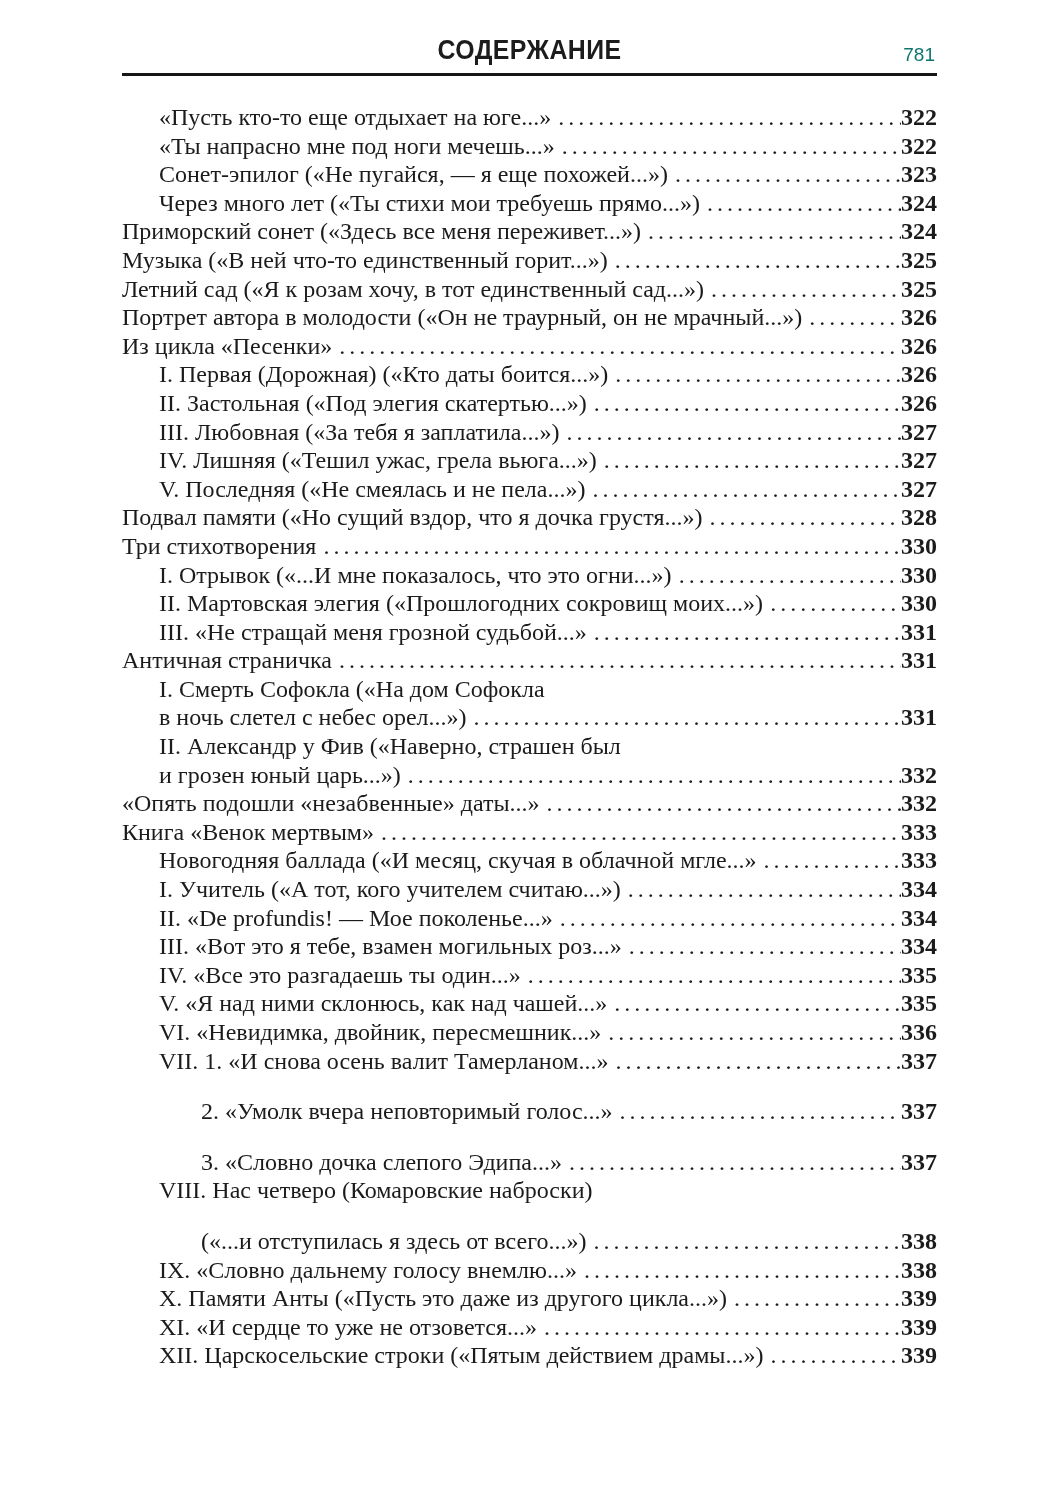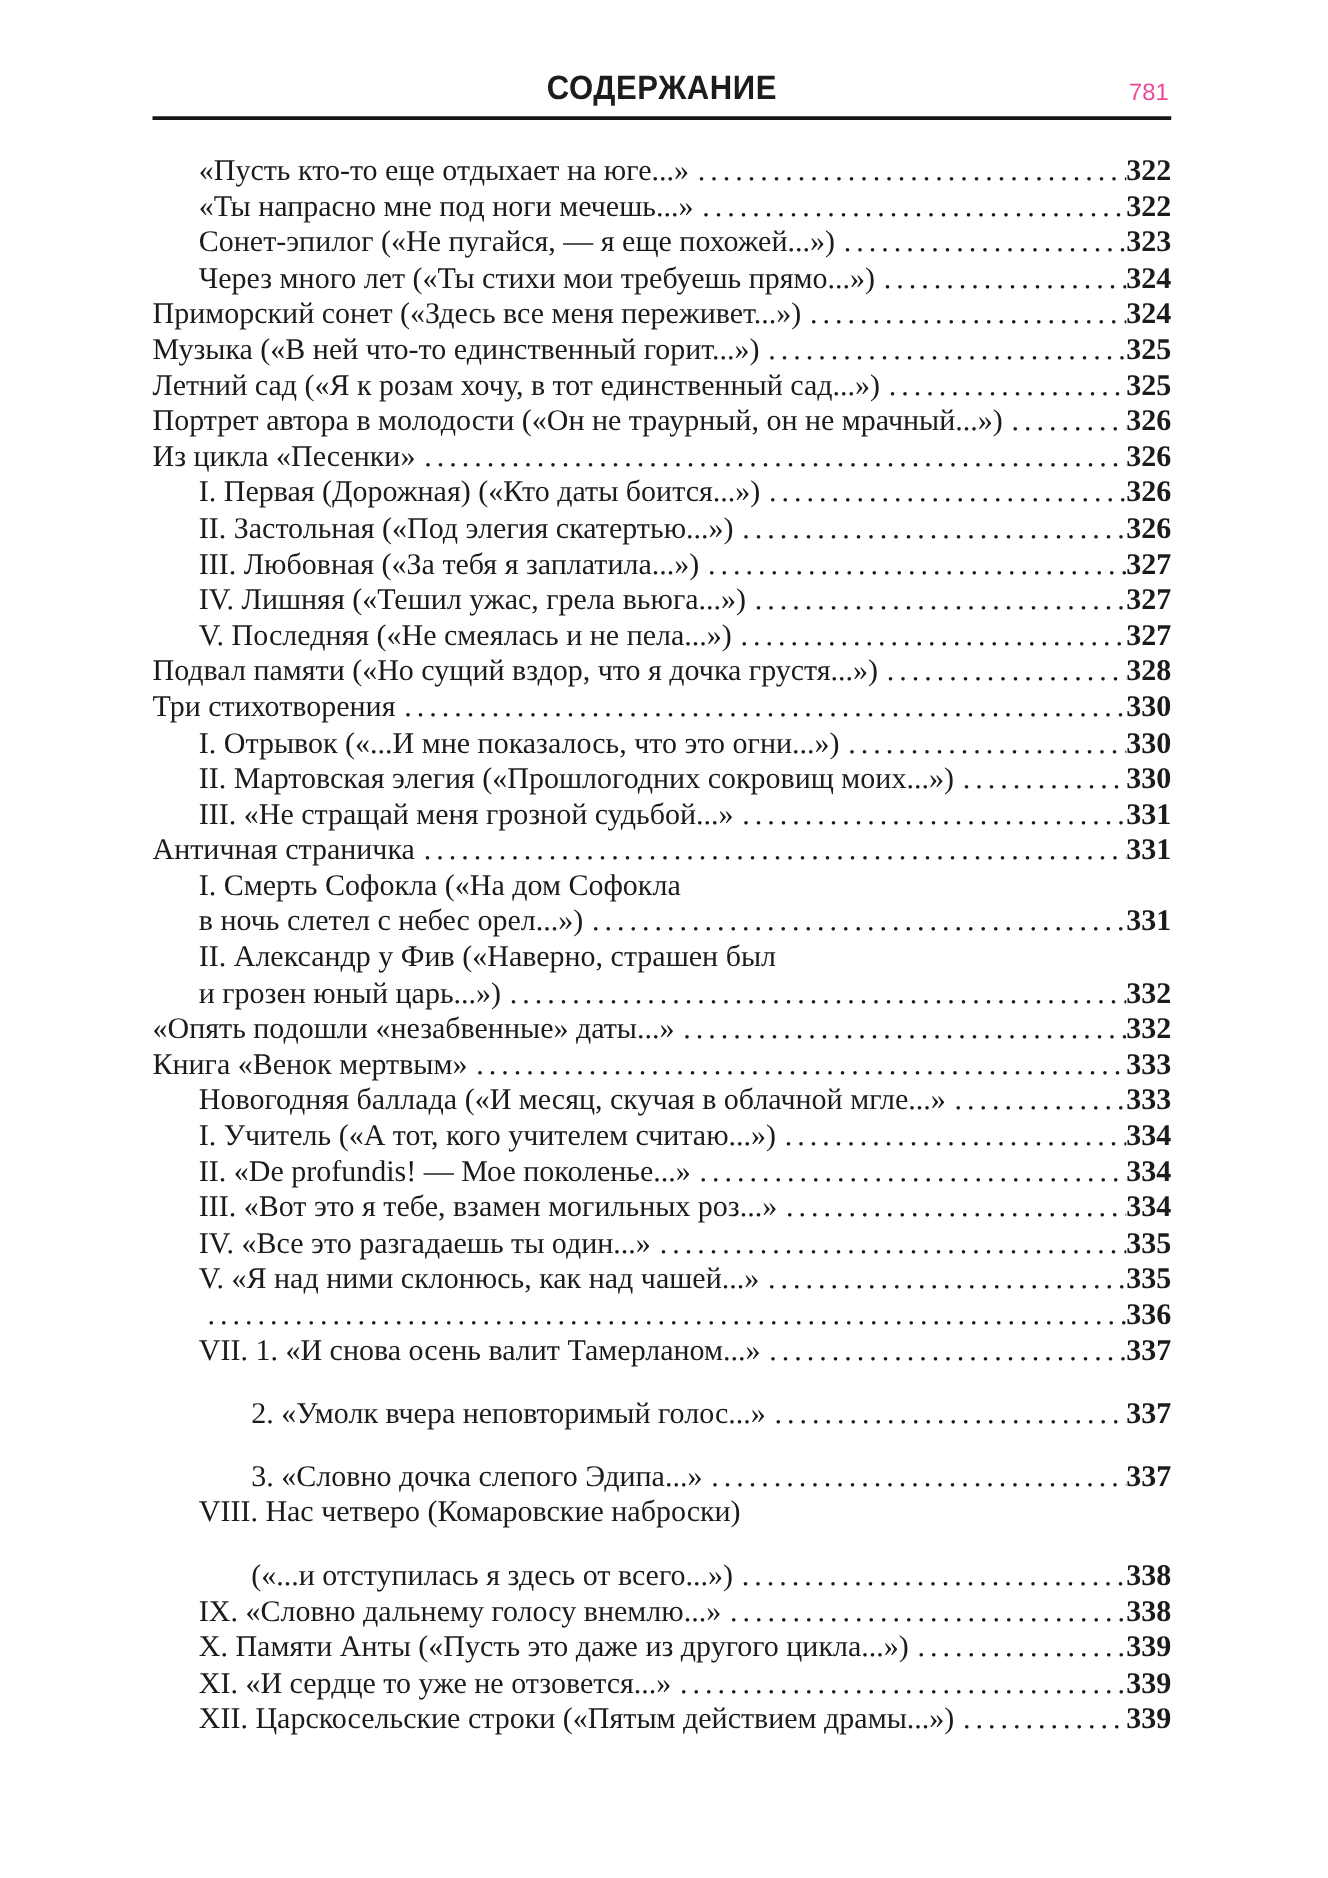--- a/index.html
+++ b/index.html
@@ -18,21 +18,21 @@
   .sheet {
     position: absolute;
     inset: 0;
     background: #ffffff;
   }
   .content {
     position: absolute;
     left: 122px;
     top: 0;
     width: 815px;
-    padding-top: 52px;
+    padding-top: 32px;
   }
   
   .header {
     position: relative;
     height: 36px;
   }
   .header-title {
     position: absolute;
     left: 0; right: 0;
     bottom: 2px;
@@ -43,21 +43,21 @@
     letter-spacing: 0.5px;
     color: #1c1c1c;
     transform: scaleX(0.92);
   }
   .header-pagenum {
     position: absolute;
     right: 2px;
     bottom: 2px;
     font-family: "Liberation Sans", "DejaVu Sans", sans-serif;
     font-size: 19px;
-    color: #ec4899;
+    color: #0f766e;
   }
   .rule {
     border-top: 3px solid #161616;
     margin-top: 5px;
   }
   
   .toc {
     margin-top: 27px;
   }
   .row {
@@ -262,20 +262,21 @@
     <span class="t">IV. «Все это разгадаешь ты один...»</span>
     <span class="leader"></span>
     <span class="pg">335</span>
   </div>
         <div class="row i1">
     <span class="t">V. «Я над ними склонюсь, как над чашей...»</span>
     <span class="leader"></span>
     <span class="pg">335</span>
   </div>
         <div class="row i1">
+    <span class="t">VI. «Невидимка, двойник, пересмешник...»</span>
     <span class="leader"></span>
     <span class="pg">336</span>
   </div>
         <div class="row i1">
     <span class="t">VII. 1. «И снова осень валит Тамерланом...»</span>
     <span class="leader"></span>
     <span class="pg">337</span>
   </div>
         <div class="row i2">
     <span class="t">2. «Умолк вчера неповторимый голос...»</span>

